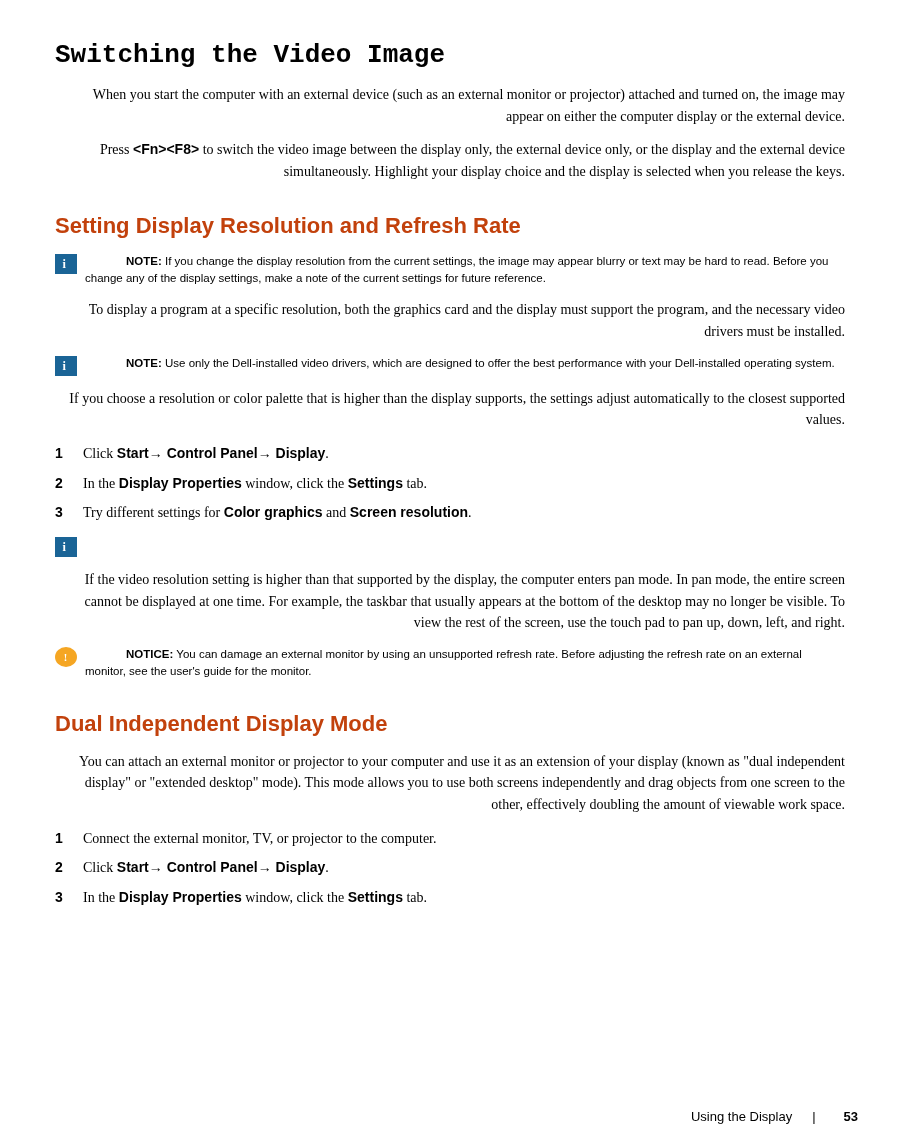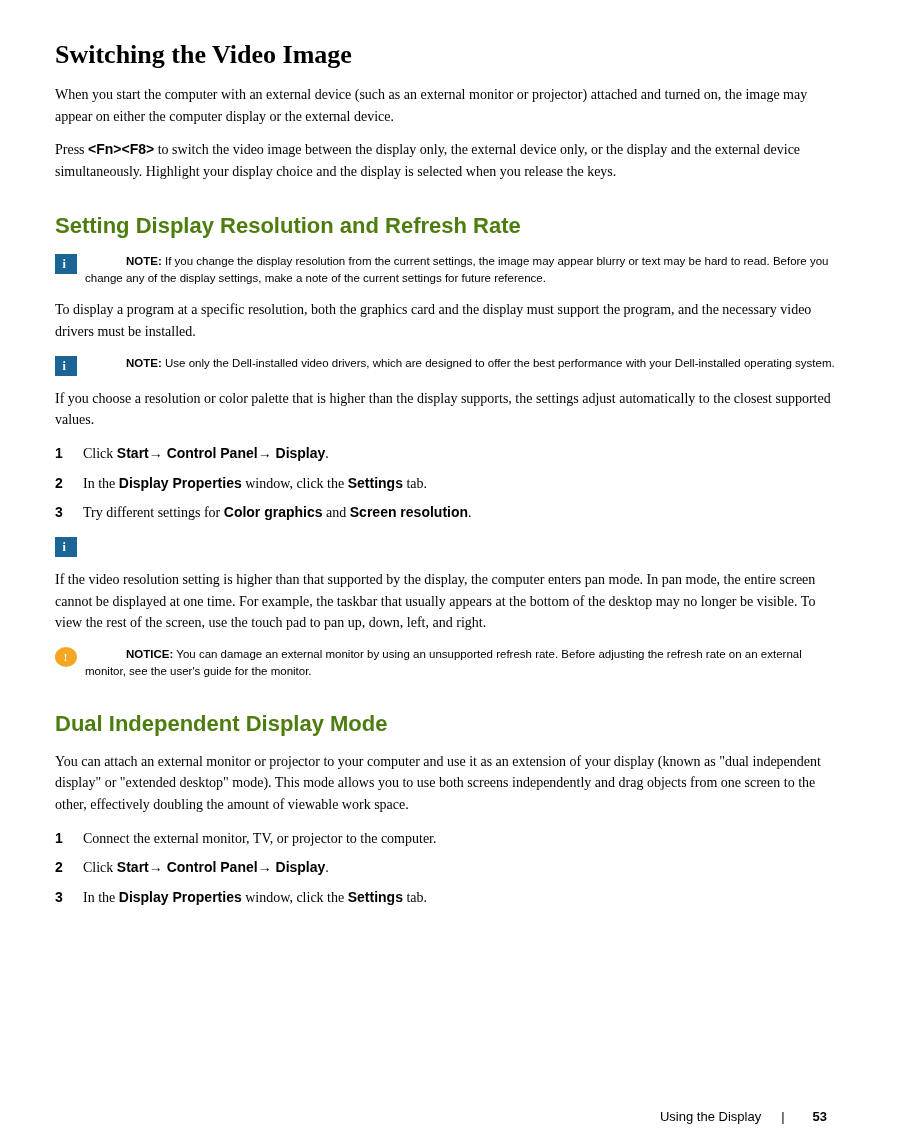--- a/index.html
+++ b/index.html
@@ -17,41 +17,42 @@
       color: #000000;
       padding: 40px 55px 40px 55px;
       position: relative;
     }
 
     .page-content {
       max-width: 790px;
     }
 
     h1.section-title {
-      font-family: Liberation Serif, serif;
+      font-family: Liberation Mono, monospace;
       font-size: 26px;
       font-weight: bold;
       margin-bottom: 14px;
       color: #000;
     }
 
     h2.section-title {
       font-family: Arial, Helvetica, sans-serif;
       font-size: 22px;
       font-weight: bold;
       margin-top: 30px;
       margin-bottom: 14px;
-      color: #4d7c0f;
+      color: #c2410c;
     }
 
     p {
       font-size: 14px;
       line-height: 1.55;
       margin-bottom: 12px;
       font-family: 'Times New Roman', Times, serif;
+      text-align: right;
     }
 
     .note-box {
       display: flex;
       align-items: flex-start;
       margin: 12px 0;
       gap: 8px;
     }
 
     .note-icon {
@@ -127,21 +128,21 @@
 
     .bold-text {
       font-family: Arial, Helvetica, sans-serif;
       font-weight: bold;
       font-size: 14px;
     }
 
     .page-footer {
       position: absolute;
       bottom: 20px;
-      right: 73px;
+      right: 42px;
       display: flex;
       align-items: center;
       gap: 20px;
       font-family: Arial, Helvetica, sans-serif;
       font-size: 13px;
       color: #000;
     }
 
     .footer-text {
       font-size: 13px;

